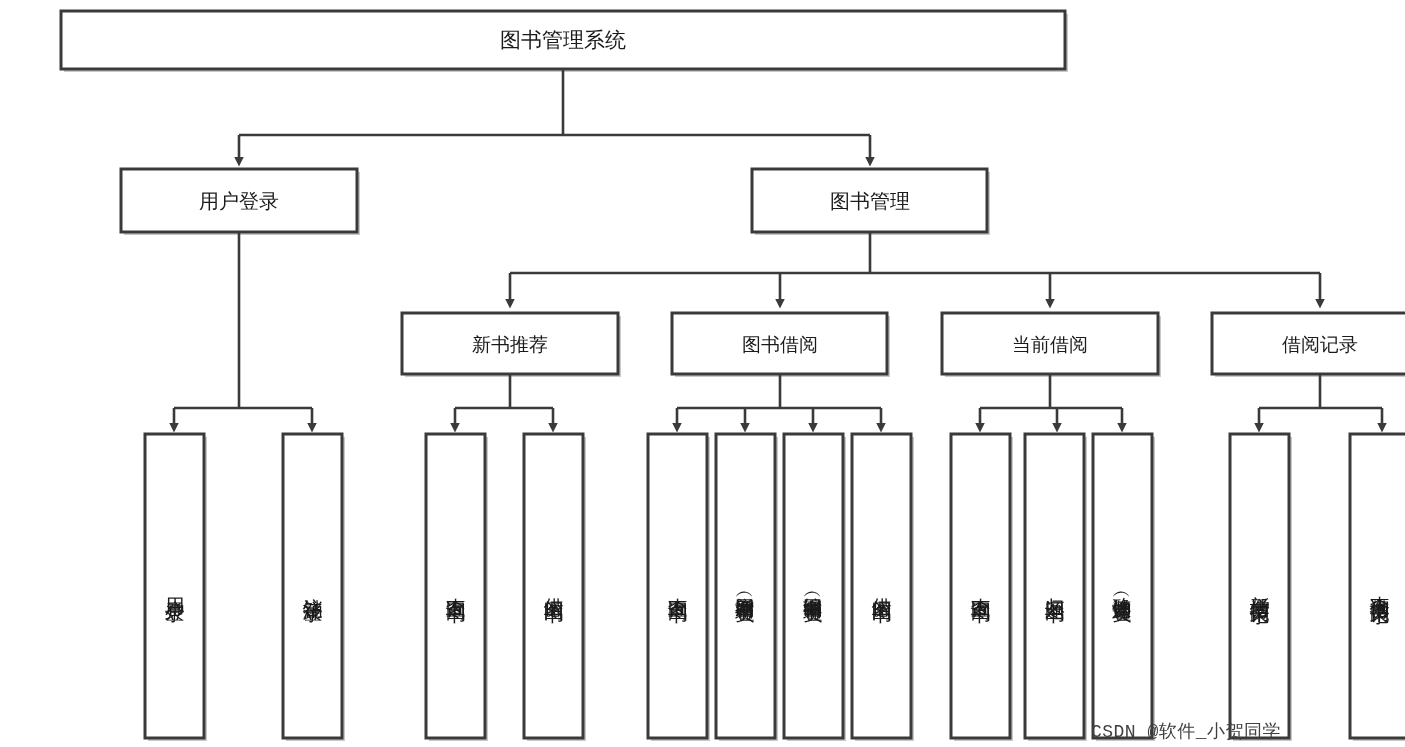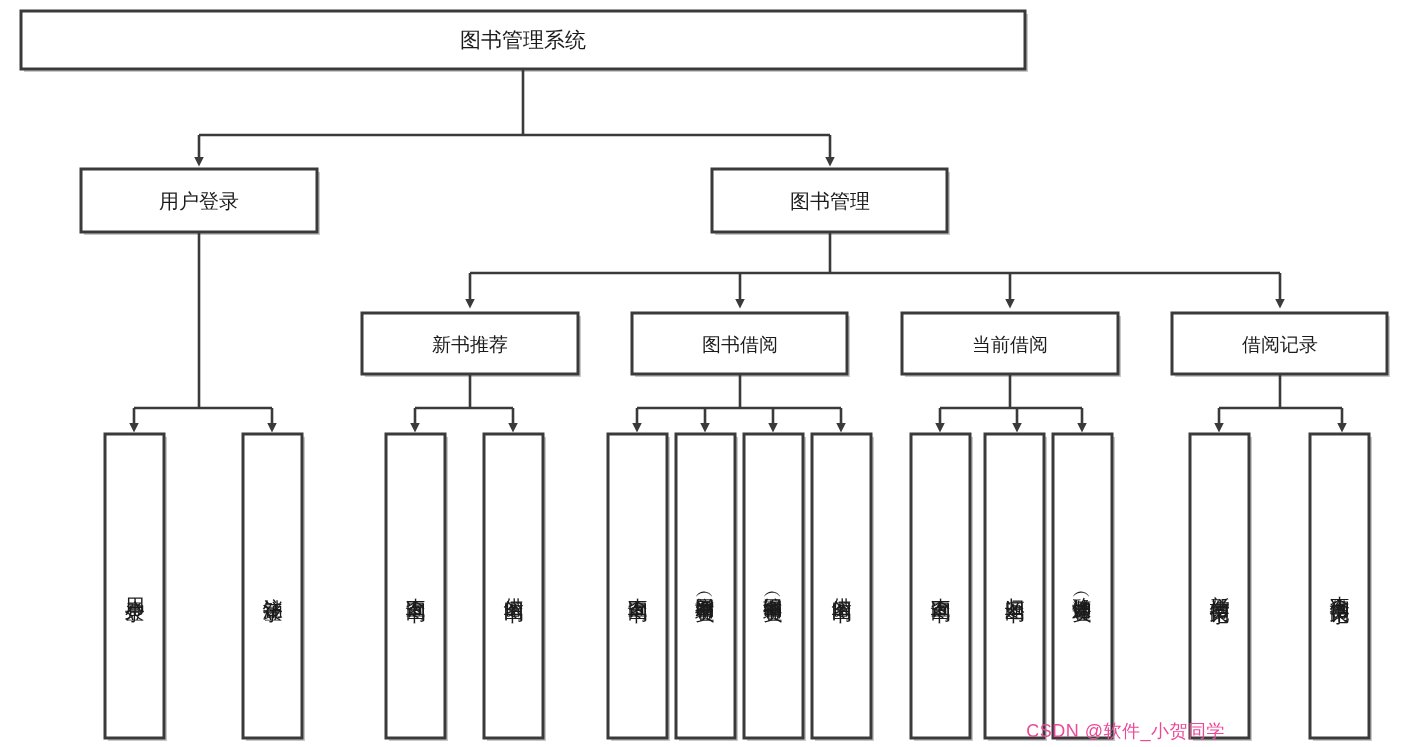--- a/index.html
+++ b/index.html
@@ -1,20 +1,20 @@
 <!DOCTYPE html>
 <html><head>
 <meta charset="utf-8">
 <style>
   html,body{margin:0;padding:0;background:#ffffff;}
   body{
     width:1405px;height:747px;overflow:hidden;
     font-family:"DejaVu Sans","Liberation Sans",sans-serif;
   }
-  #diagram-root{position:relative;width:1249px;height:747px;background:#fff;}
+  #diagram-root{position:relative;width:1249px;height:747px;background:#fff;margin-left:40px;}
   svg#tree{position:absolute;left:0;top:0;width:1405px;height:747px;display:block;}
 
   .node-box{
     fill:#ffffff;stroke:#3a3a3a;stroke-width:3;
   }
   .node-shadow{fill:#c9c9c9;}
   .connector{stroke:#3a3a3a;stroke-width:2.6;fill:none;stroke-linecap:butt;}
   .arrow-head{fill:#3a3a3a;stroke:none;}
 
   .node-label{
@@ -42,24 +42,24 @@
     line-height:1.08;
     letter-spacing:2px;
     color:#1b1b1b;
     white-space:nowrap;
     text-align:center;
   }
   .vlabel.long{font-size:19px;letter-spacing:1px;}
 
   #watermark{
     position:absolute;
-    right:24px;bottom:4px;
-    font-family:Liberation Sans, sans-serif;
+    right:8px;bottom:4px;
+    font-family:Liberation Mono, monospace;
     font-size:18px;
-    color:#ec4899;
+    color:#404040;
     letter-spacing:0.5px;
     white-space:nowrap;
   }
 </style>
 </head>
 <body>
 
 <div id="diagram-root">
 
   <svg id="tree" viewBox="0 0 1405 747">

